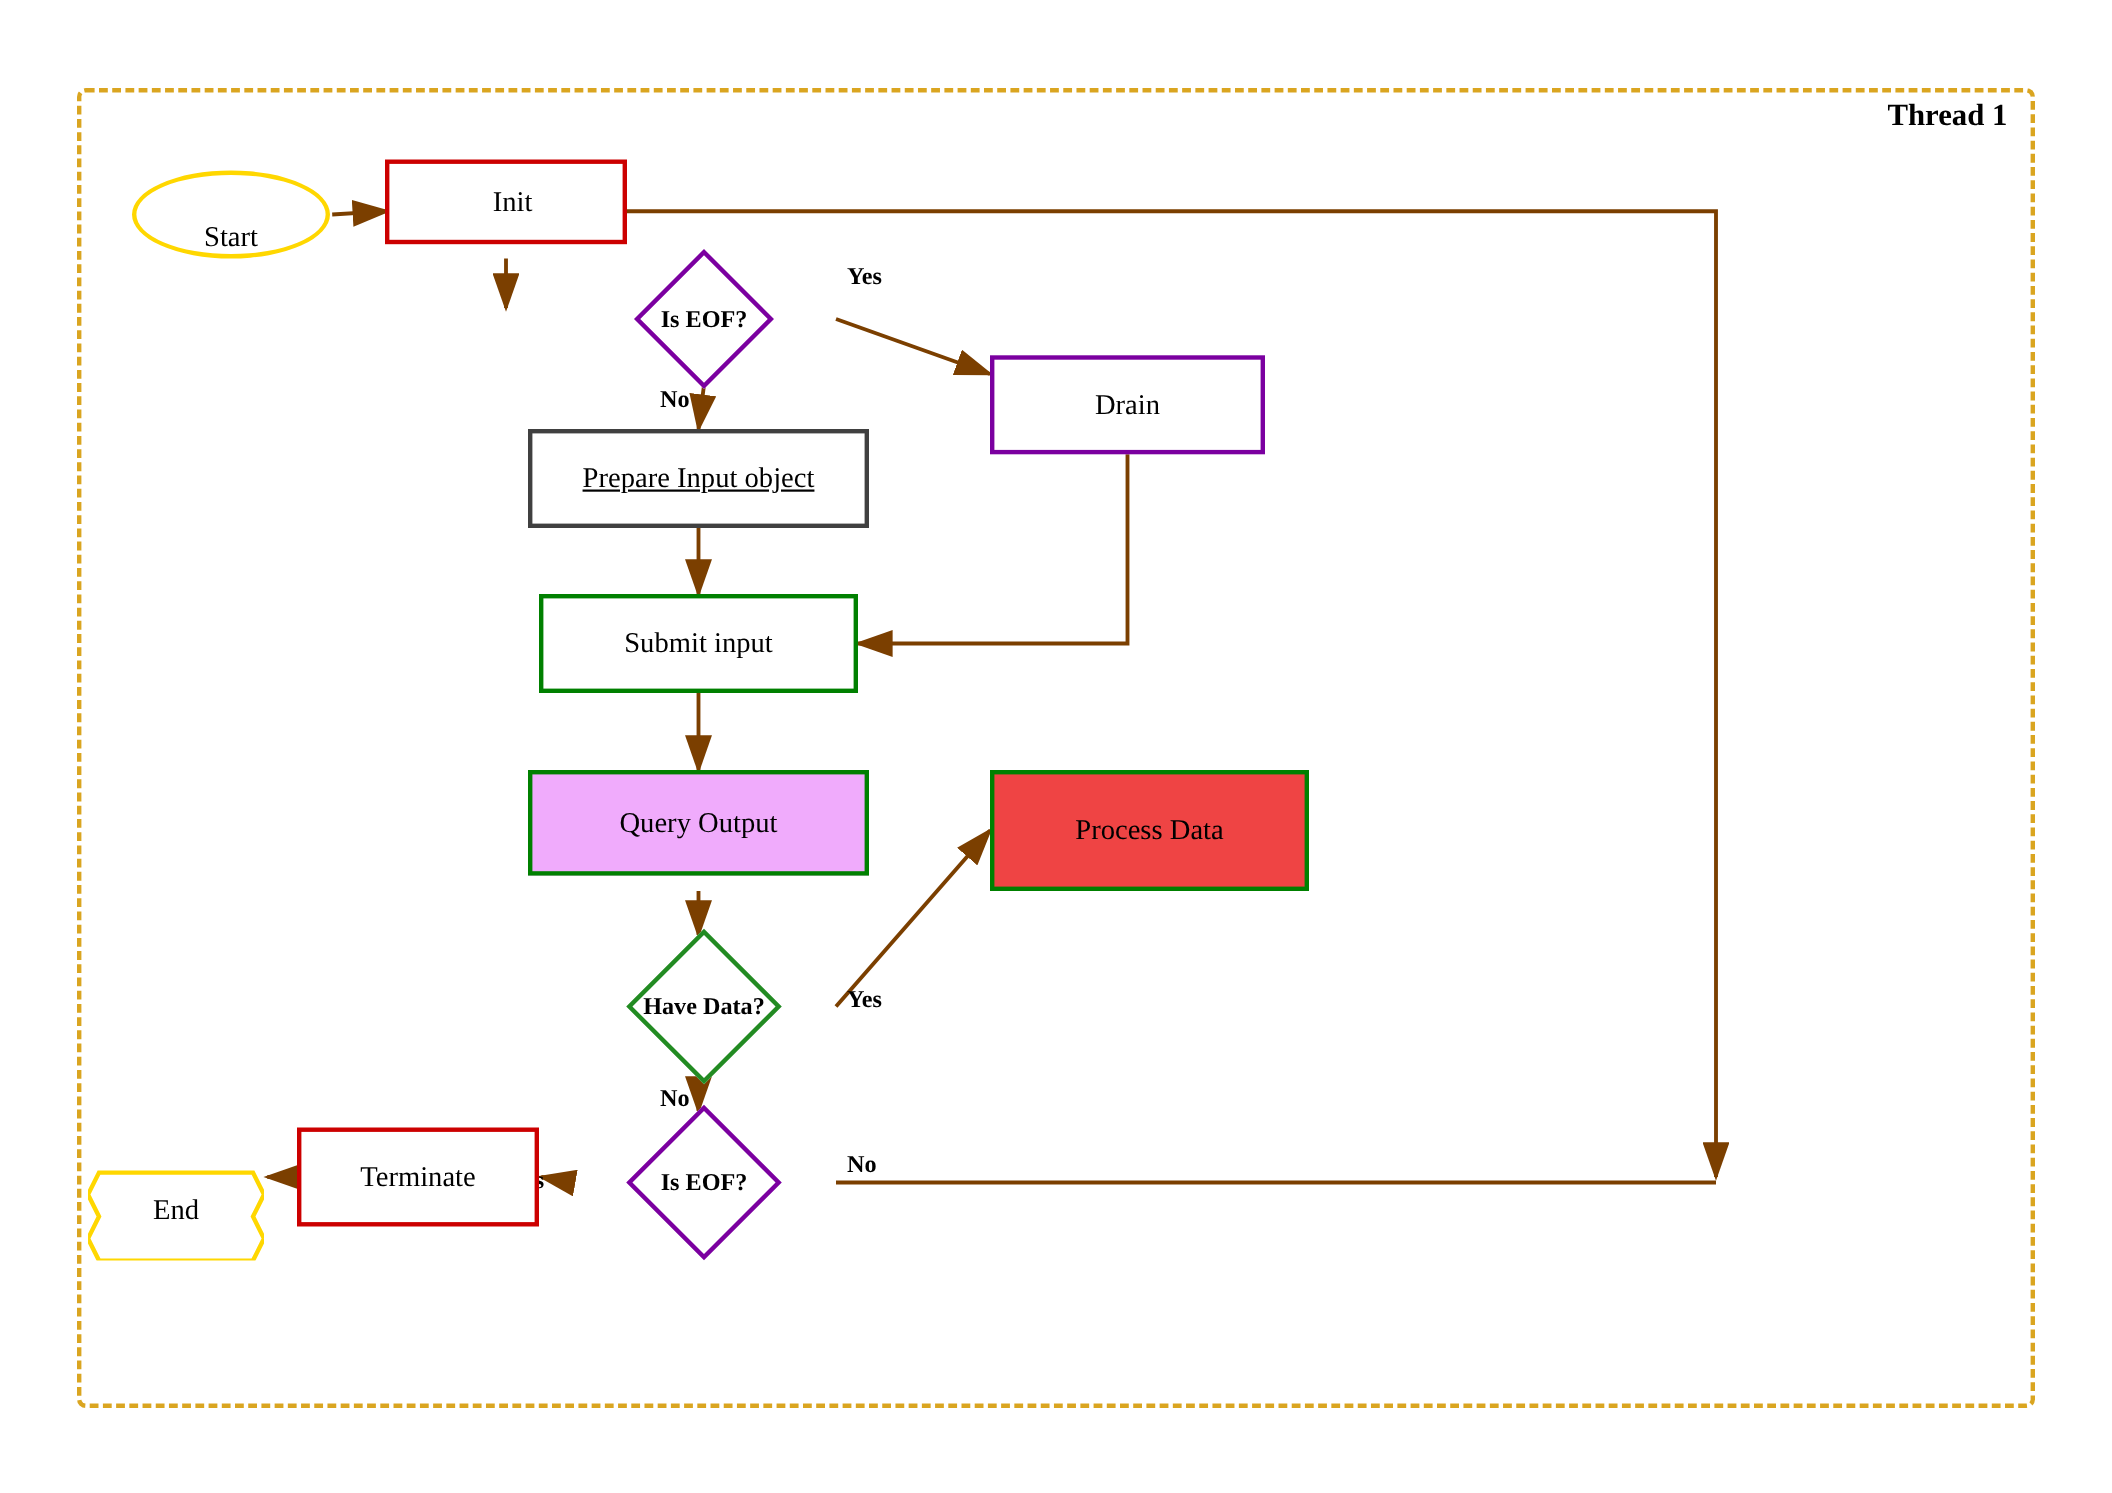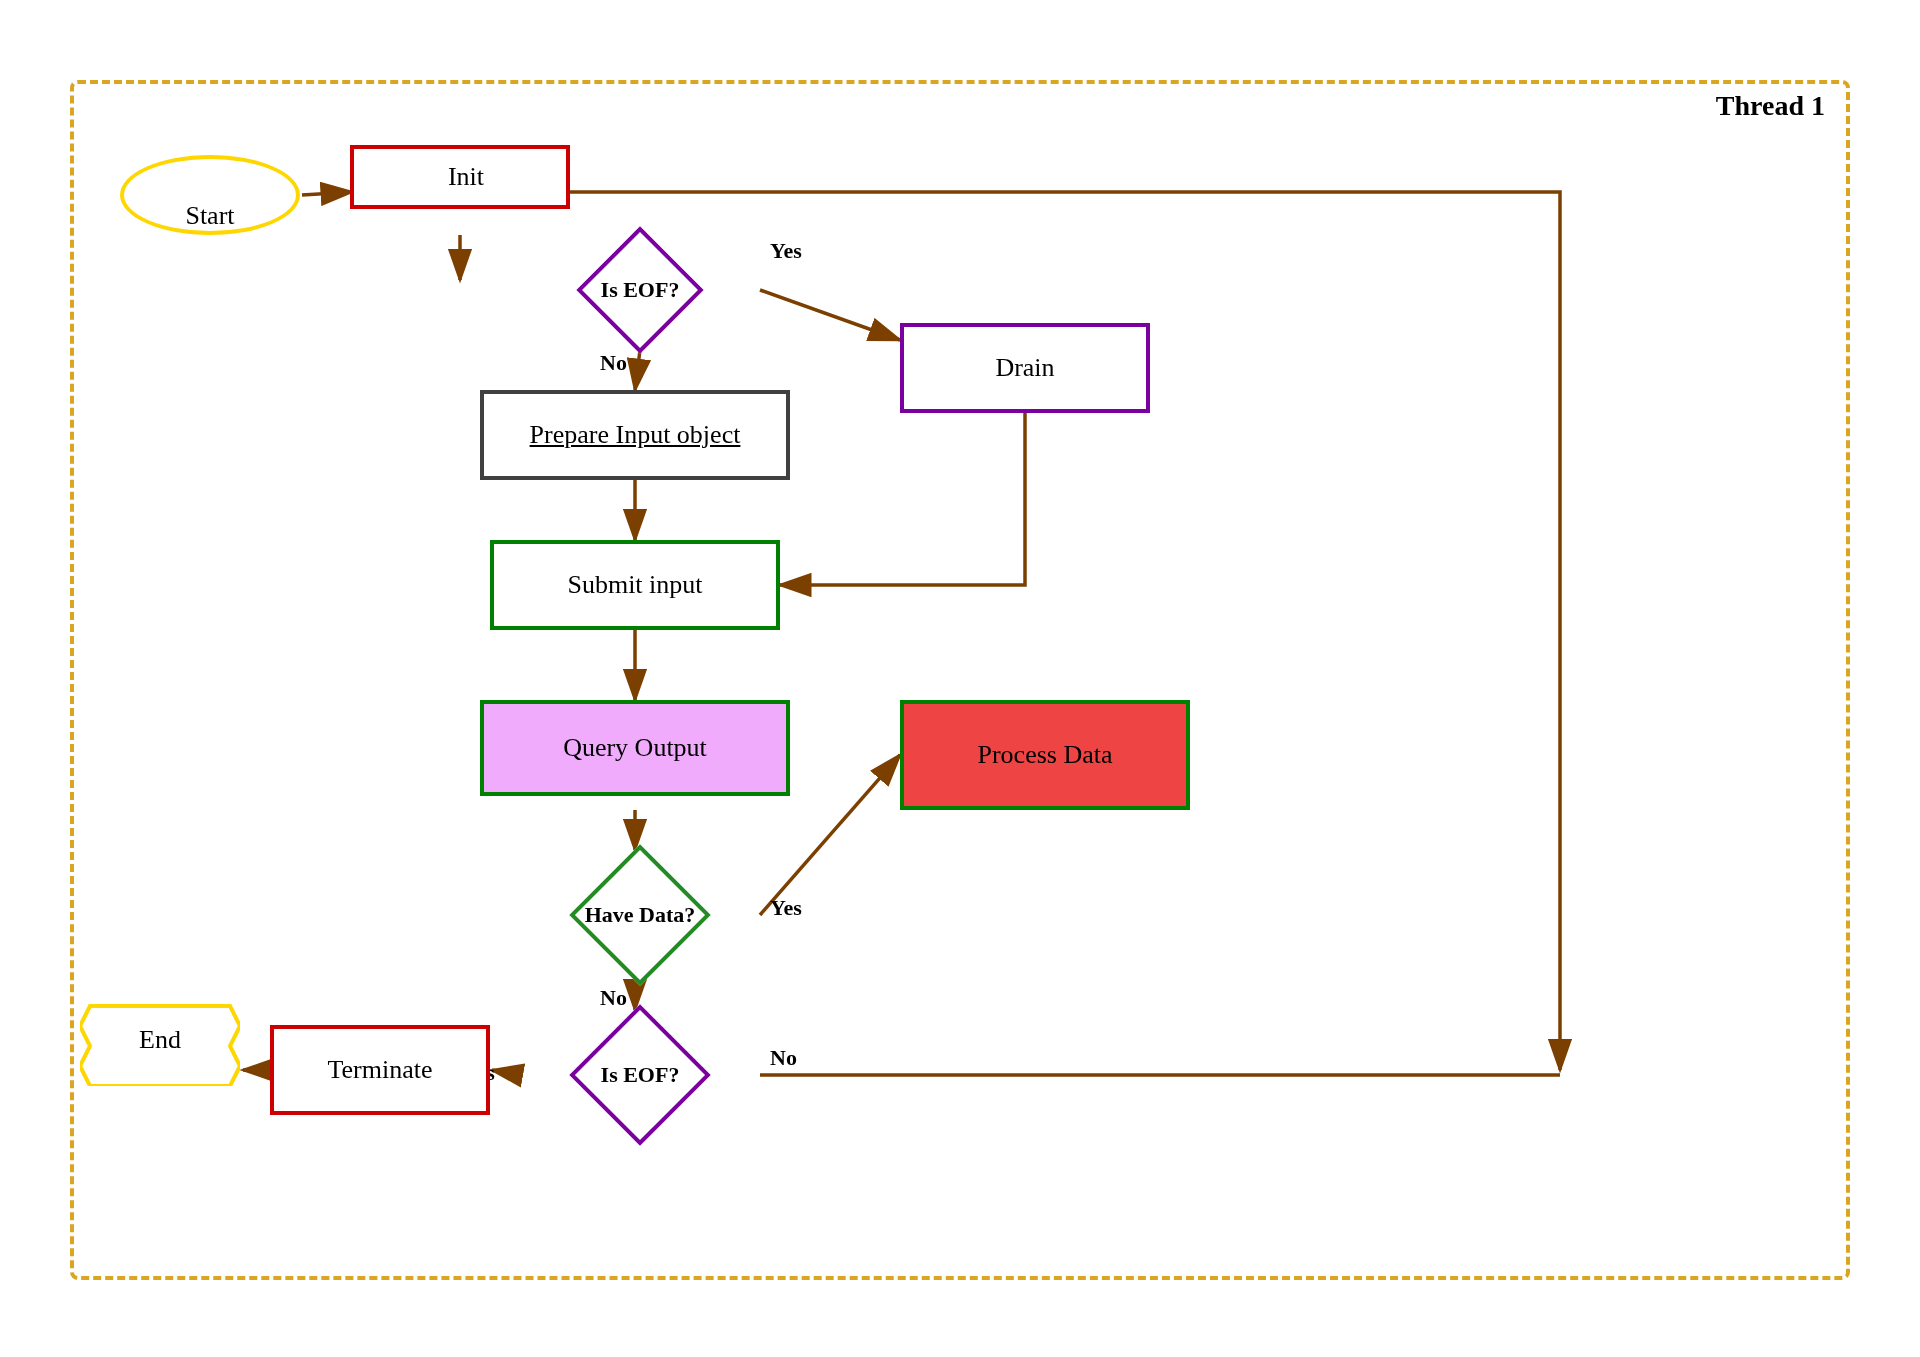--- a/index.html
+++ b/index.html
@@ -55,21 +55,21 @@
       border-radius: 50%;
       background: #fff;
       align-items: flex-end;
     }
 
     
     .node-init {
       top: 145px;
       left: 350px;
       width: 220px;
-      height: 64px;
+      height: 77px;
       border: 4px solid #CC0000;
       background: #fff;
       padding-left: 12px;
     }
 
     
     .node-eof1 {
       top: 230px;
       left: 530px;
       width: 220px;
@@ -204,21 +204,21 @@
     .arrow-label {
       position: absolute;
       font-size: 22px;
       font-weight: bold;
       color: #000;
     }
 
     
     .end-shape {
       position: absolute;
-      top: 996px;
+      top: 1056px;
       left: 80px;
       width: 160px;
       height: 90px;
     }
   </style>
 </head>
 <body>
 
 <div class="canvas">
 

